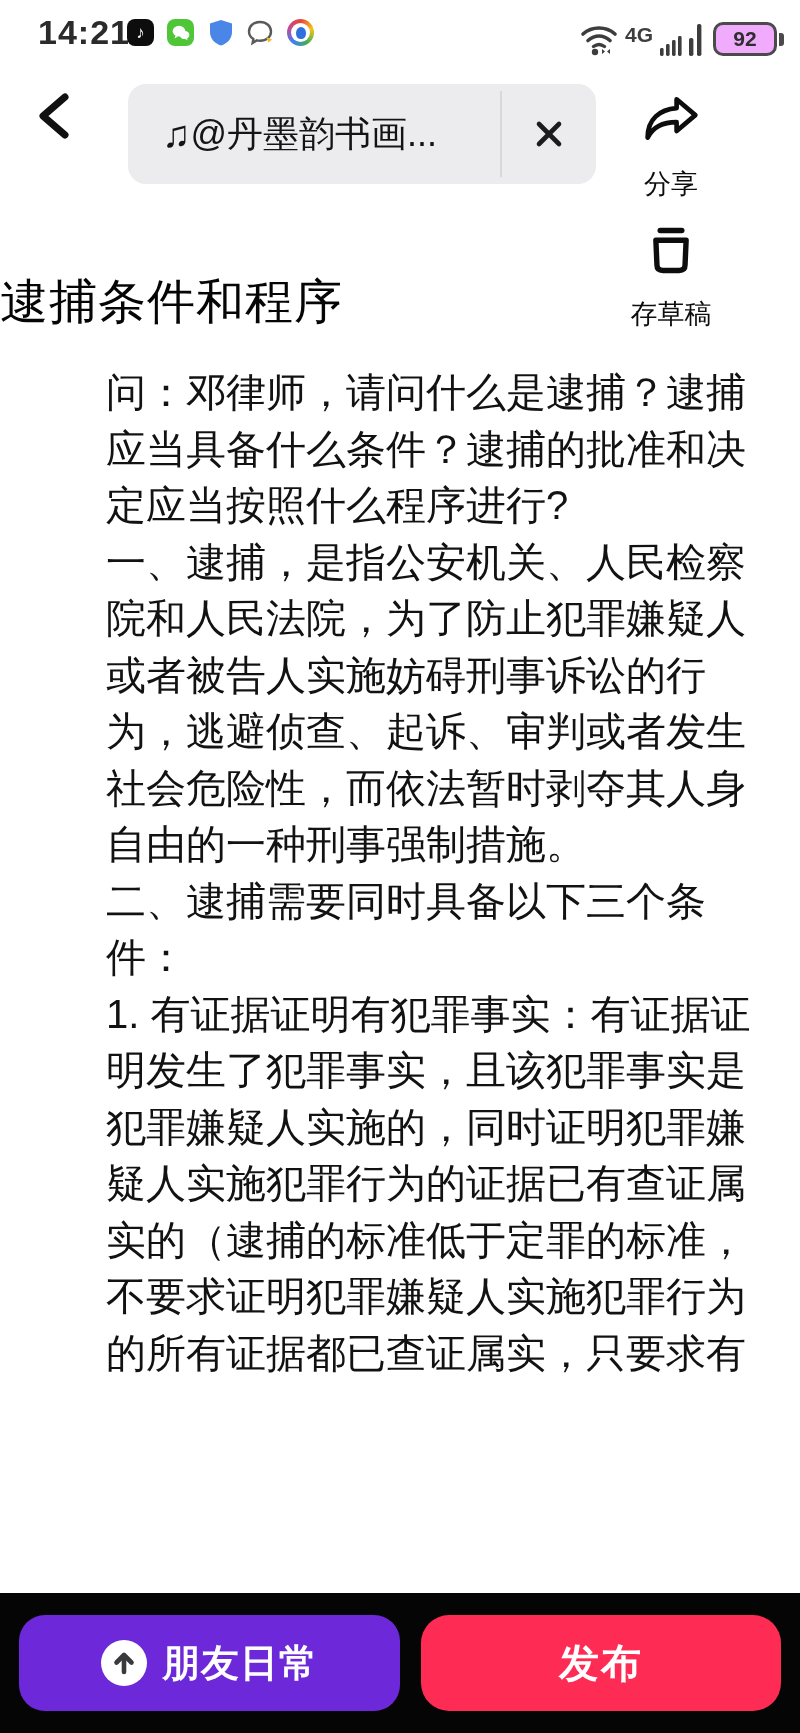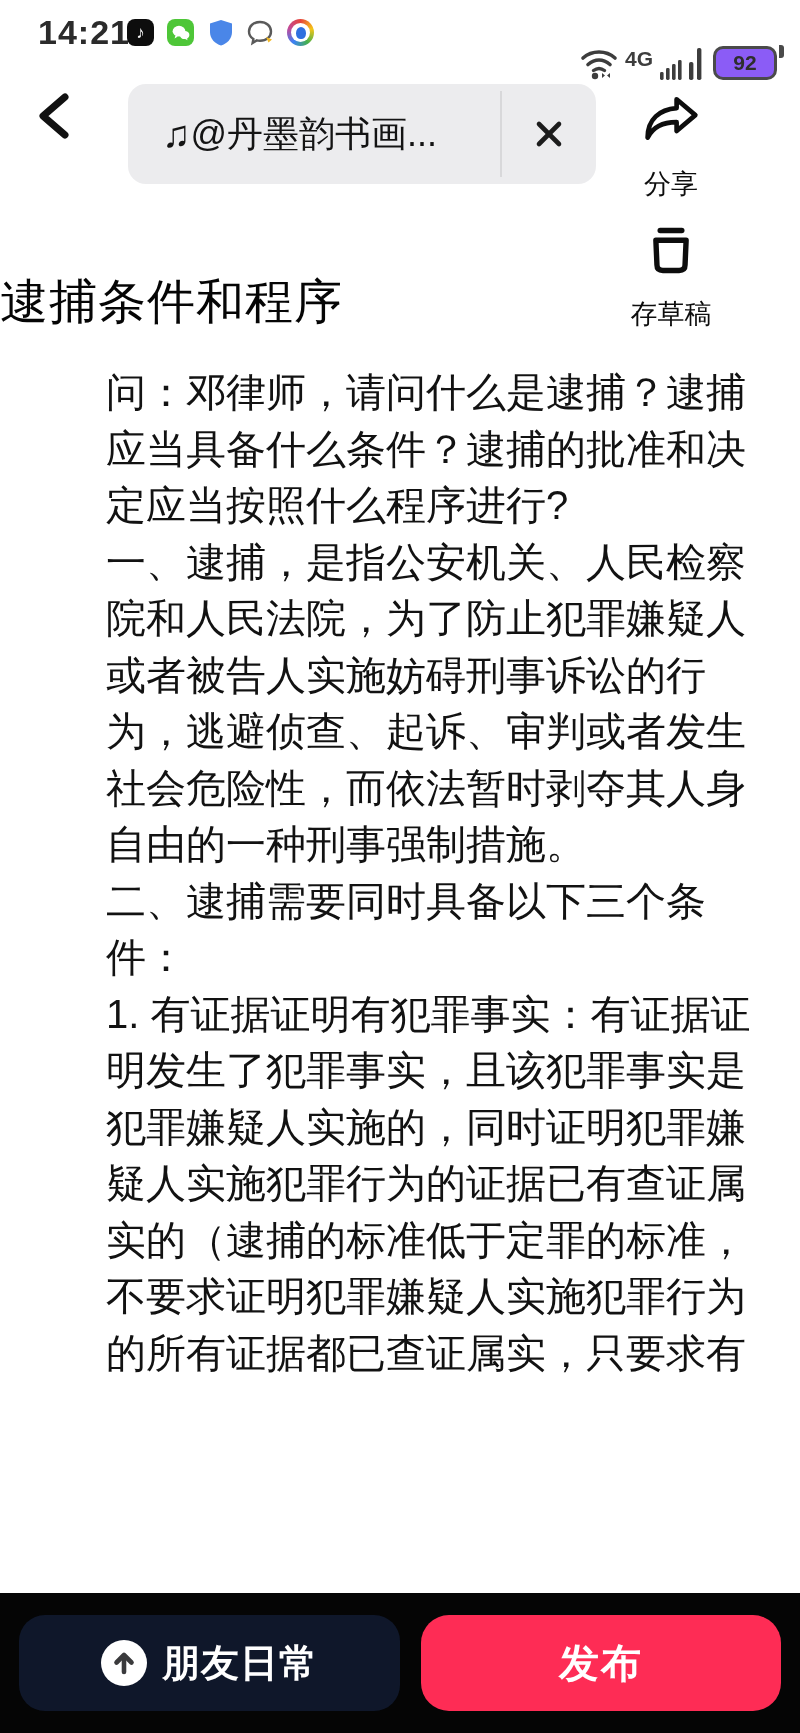--- a/index.html
+++ b/index.html
@@ -15,22 +15,22 @@
   .app-icons{position:absolute;left:127px;top:19px;display:flex;gap:13px;align-items:center;}
   .app-icon{width:27px;height:27px;border-radius:8px;display:flex;align-items:center;justify-content:center;flex:0 0 auto;}
   .douyin{background:#0d0d0d;color:#fff;font-size:17px;}
   .wechat{background:#4ec638;}
   .ring-icon{position:relative;border-radius:50%;background:conic-gradient(#e6443c,#f5c518,#45b04c,#3b82f6,#c04a9a,#e6443c);}
   .ring-icon .inner{position:absolute;inset:4px;background:#fff;border-radius:50%;display:flex;align-items:center;justify-content:center;}
   .ring-icon .drop{width:10px;height:12px;background:#2f6fe0;border-radius:50% 50% 46% 46%;}
   .right-icons{position:absolute;right:16px;top:22px;display:flex;align-items:flex-end;gap:7px;}
   .netlabel{font-size:21px;font-weight:700;color:#3d3d3d;line-height:1;position:relative;top:-11px;}
   .battery{display:flex;align-items:center;margin-left:4px;}
-  .battery-body{min-width:50px;height:28px;border:3px solid #4a4a4a;border-radius:10px;background:#8b5cf6;
-    display:flex;align-items:center;justify-content:center;font-size:21px;font-weight:600;color:#2e2e2e;padding:0 4px;margin-top:24px;}
+  .battery-body{min-width:50px;height:28px;border:3px solid #4a4a4a;border-radius:10px;background:#f0abfc;
+    display:flex;align-items:center;justify-content:center;font-size:21px;font-weight:600;color:#2e2e2e;padding:0 4px;}
   .battery-nub{width:5px;height:13px;background:#4a4a4a;border-radius:0 3px 3px 0;margin-left:2px;}
   
   #header{position:absolute;top:0;left:0;width:800px;}
   .back-btn{position:absolute;left:28px;top:88px;width:52px;height:56px;display:flex;align-items:center;justify-content:center;}
   .music-pill{position:absolute;left:128px;top:84px;width:468px;height:100px;border-radius:18px;background:#ececee;
     display:flex;align-items:center;}
   .note-glyph{font-size:38px;color:#141414;margin-left:34px;line-height:1;}
   .music-label{font-size:36px;font-weight:500;color:#141414;margin-left:0;white-space:nowrap;}
   .pill-divider{position:absolute;right:94px;top:7px;bottom:7px;width:2px;background:#d8d8da;}
   .remove-music{position:absolute;right:0;top:0;width:94px;height:100px;display:flex;align-items:center;justify-content:center;}
@@ -40,21 +40,21 @@
   .side-btn .lbl{font-size:27px;color:#0d0d0d;font-weight:500;margin-top:20px;white-space:nowrap;}
   
   #editor{position:absolute;top:0;left:0;width:800px;}
   .doc-title{position:absolute;top:270px;left:0;width:800px;text-align:left;
     font-size:48px;font-weight:400;color:#050505;letter-spacing:1px;}
   .doc-body{position:absolute;top:353px;left:106px;width:660px;
     font-size:40px;font-weight:500;color:#121212;line-height:56.5px;white-space:pre;margin-top:11px;}
   
   #bottom-bar{position:absolute;left:0;bottom:0;width:800px;height:140px;background:#050505;
     display:flex;align-items:center;box-sizing:border-box;padding:0 19px;gap:21px;}
-  .daily-btn{width:381px;height:96px;border-radius:26px;background:#0f172a;
+  .daily-btn{width:381px;height:96px;border-radius:26px;background:#6d28d9;
     display:flex;align-items:center;justify-content:center;gap:15px;flex:0 0 auto;}
   .circle-arrow{width:46px;height:46px;border-radius:50%;background:#ffffff;display:flex;align-items:center;justify-content:center;}
   .daily-lbl{font-size:38px;font-weight:700;color:#ffffff;letter-spacing:1px;}
   .publish-btn{flex:1;height:96px;border-radius:28px;background:#fe2c55;
     display:flex;align-items:center;justify-content:center;}
   .publish-lbl{font-size:40px;font-weight:700;color:#ffffff;letter-spacing:2px;}
   svg{display:block;}
 </style>
 </head>
 <body>

